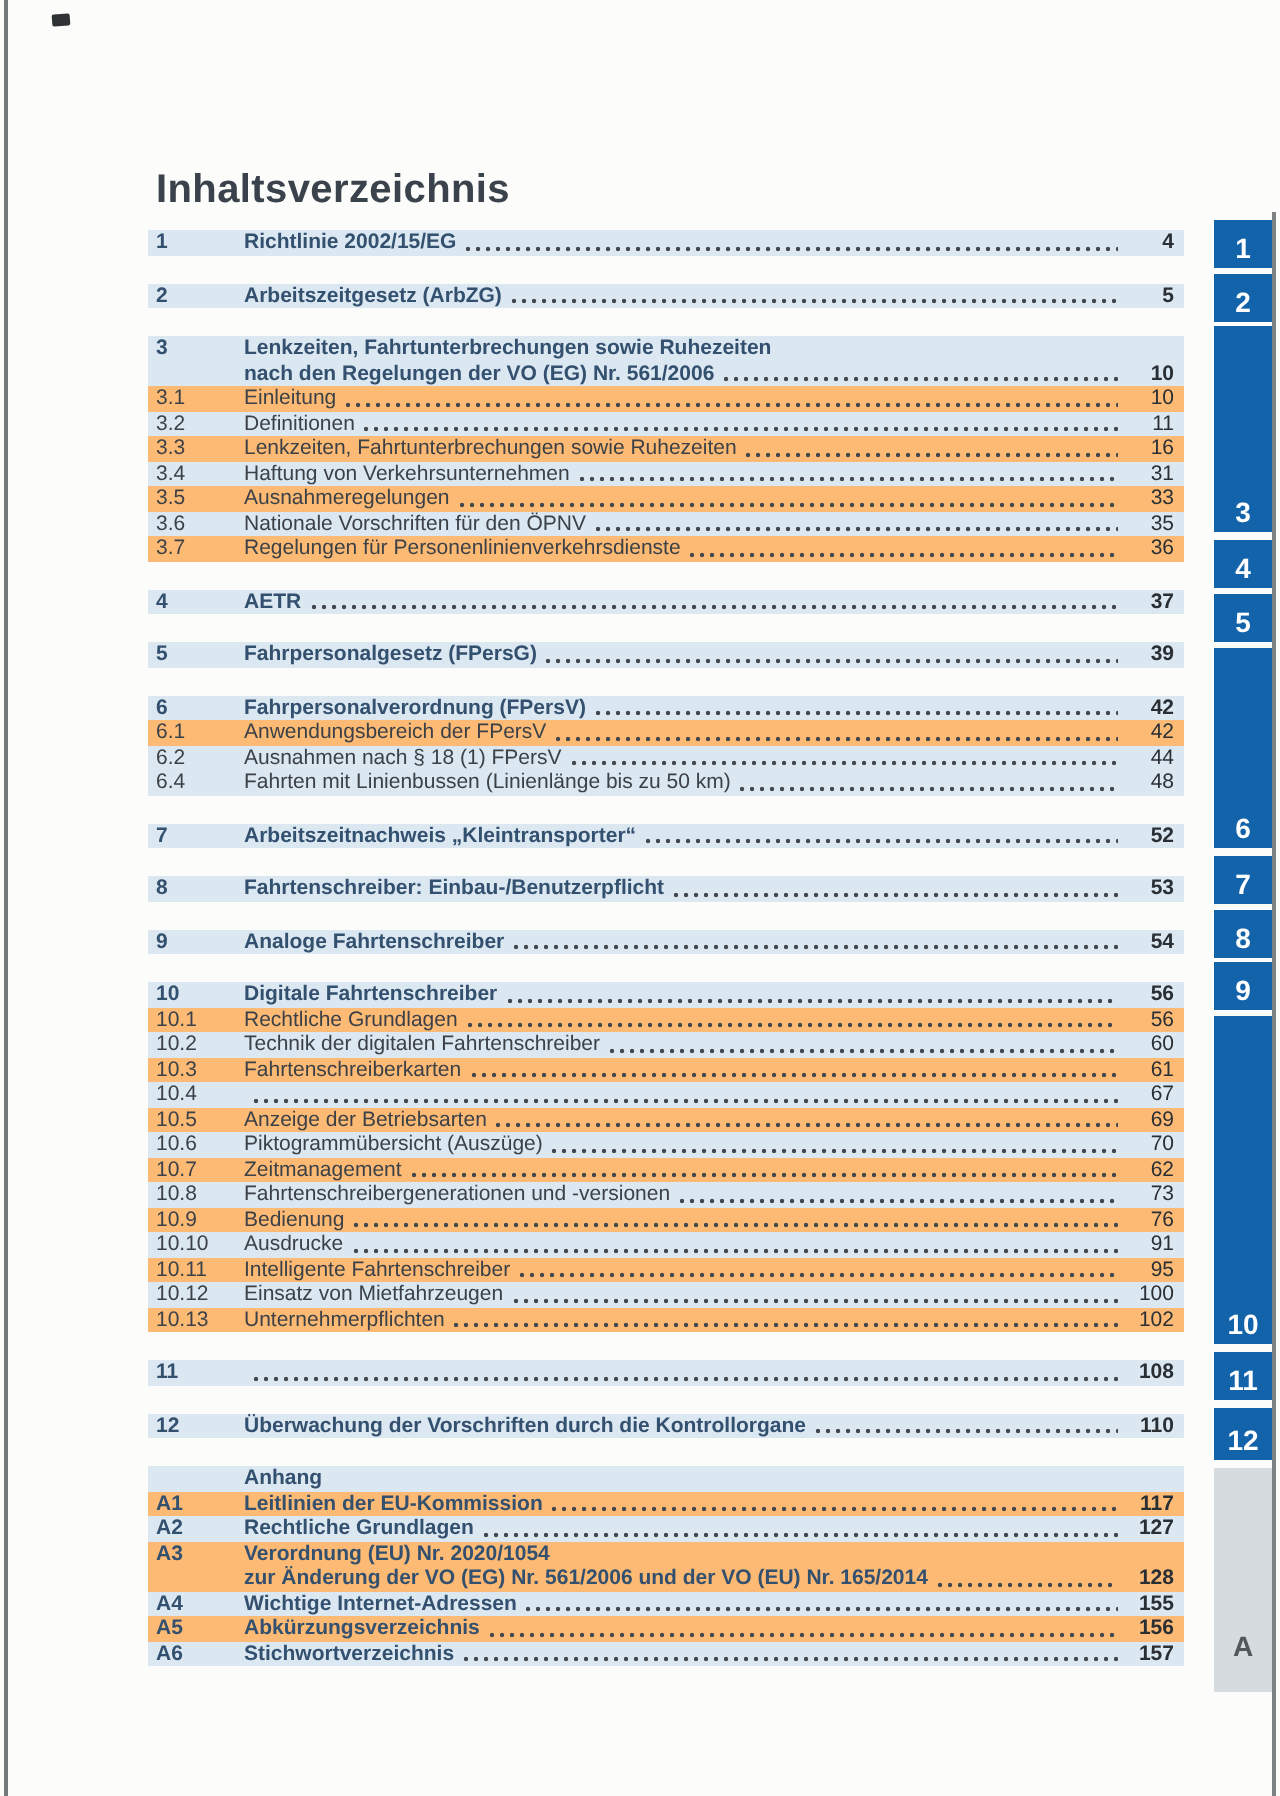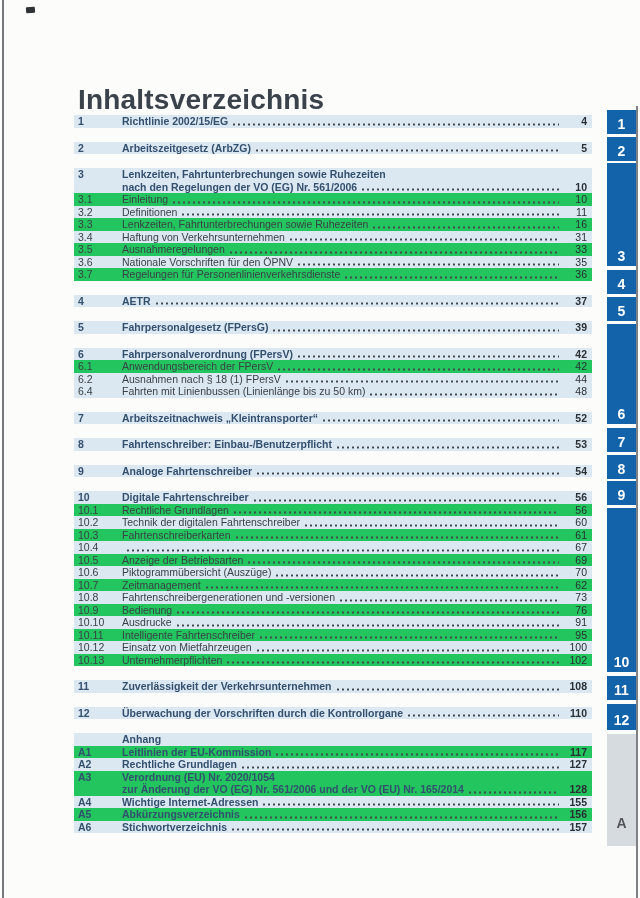--- a/index.html
+++ b/index.html
@@ -12,31 +12,31 @@
   }
   .page{position:absolute;inset:0;background:#fcfcfb;}
 
   
   .edge-line-left{position:absolute;left:2px;top:0;width:2px;height:898px;background:#4a4e52;opacity:.75;}
   .edge-line-right{position:absolute;left:636px;top:106px;width:2px;height:792px;background:#5d6267;opacity:.8;}
   .corner-blob{position:absolute;left:26px;top:7px;width:9px;height:6px;background:#2f3335;border-radius:1px;transform:rotate(-4deg);}
 
   .title{
     position:absolute;left:78px;top:84px;
-    font-size:28px;font-weight:700;color:#3a424b;letter-spacing:.2px;
+    font-size:20px;font-weight:700;color:#3a424b;letter-spacing:.2px;
   }
 
   #toc{
     position:absolute;left:74px;top:115px;width:518px;
     font-size:10.5px;color:#3b4147;
   }
   .section + .section{margin-top:14px;}
   .row{display:flex;align-items:flex-start;}
   .row.sa{background:#dbe7f1;}
-  .row.sb{background:#22c55e;}
+  .row.sb{background:#fdba74;}
   .row.bold{font-weight:700;color:#33506f;}
   .num{flex:0 0 44px;padding-left:4px;line-height:12.5px;white-space:nowrap;}
   .rcontent{flex:1 1 auto;min-width:0;}
   .line{display:flex;align-items:center;line-height:12.5px;}
   .label{white-space:nowrap;}
   .dots{
     flex:1 1 auto;align-self:flex-end;height:3px;margin:0 2px 2px 5px;
     background-image:radial-gradient(circle at 1px 1.5px,#43484d 0.9px,rgba(0,0,0,0) 1.3px);
     background-size:5px 3px;background-repeat:repeat-x;background-position:left bottom;
   }
@@ -414,21 +414,20 @@
               <span class="pageno">102</span>
             </div>
           </div>
         </div>
       </div>
       <div class="section">
         <div class="row sa bold">
           <span class="num">11</span>
           <div class="rcontent">
             <div class="line">
-              <span class="label">Zuverlässigkeit der Verkehrsunternehmen</span>
               <span class="dots"></span>
               <span class="pageno">108</span>
             </div>
           </div>
         </div>
       </div>
       <div class="section">
         <div class="row sa bold">
           <span class="num">12</span>
           <div class="rcontent">

